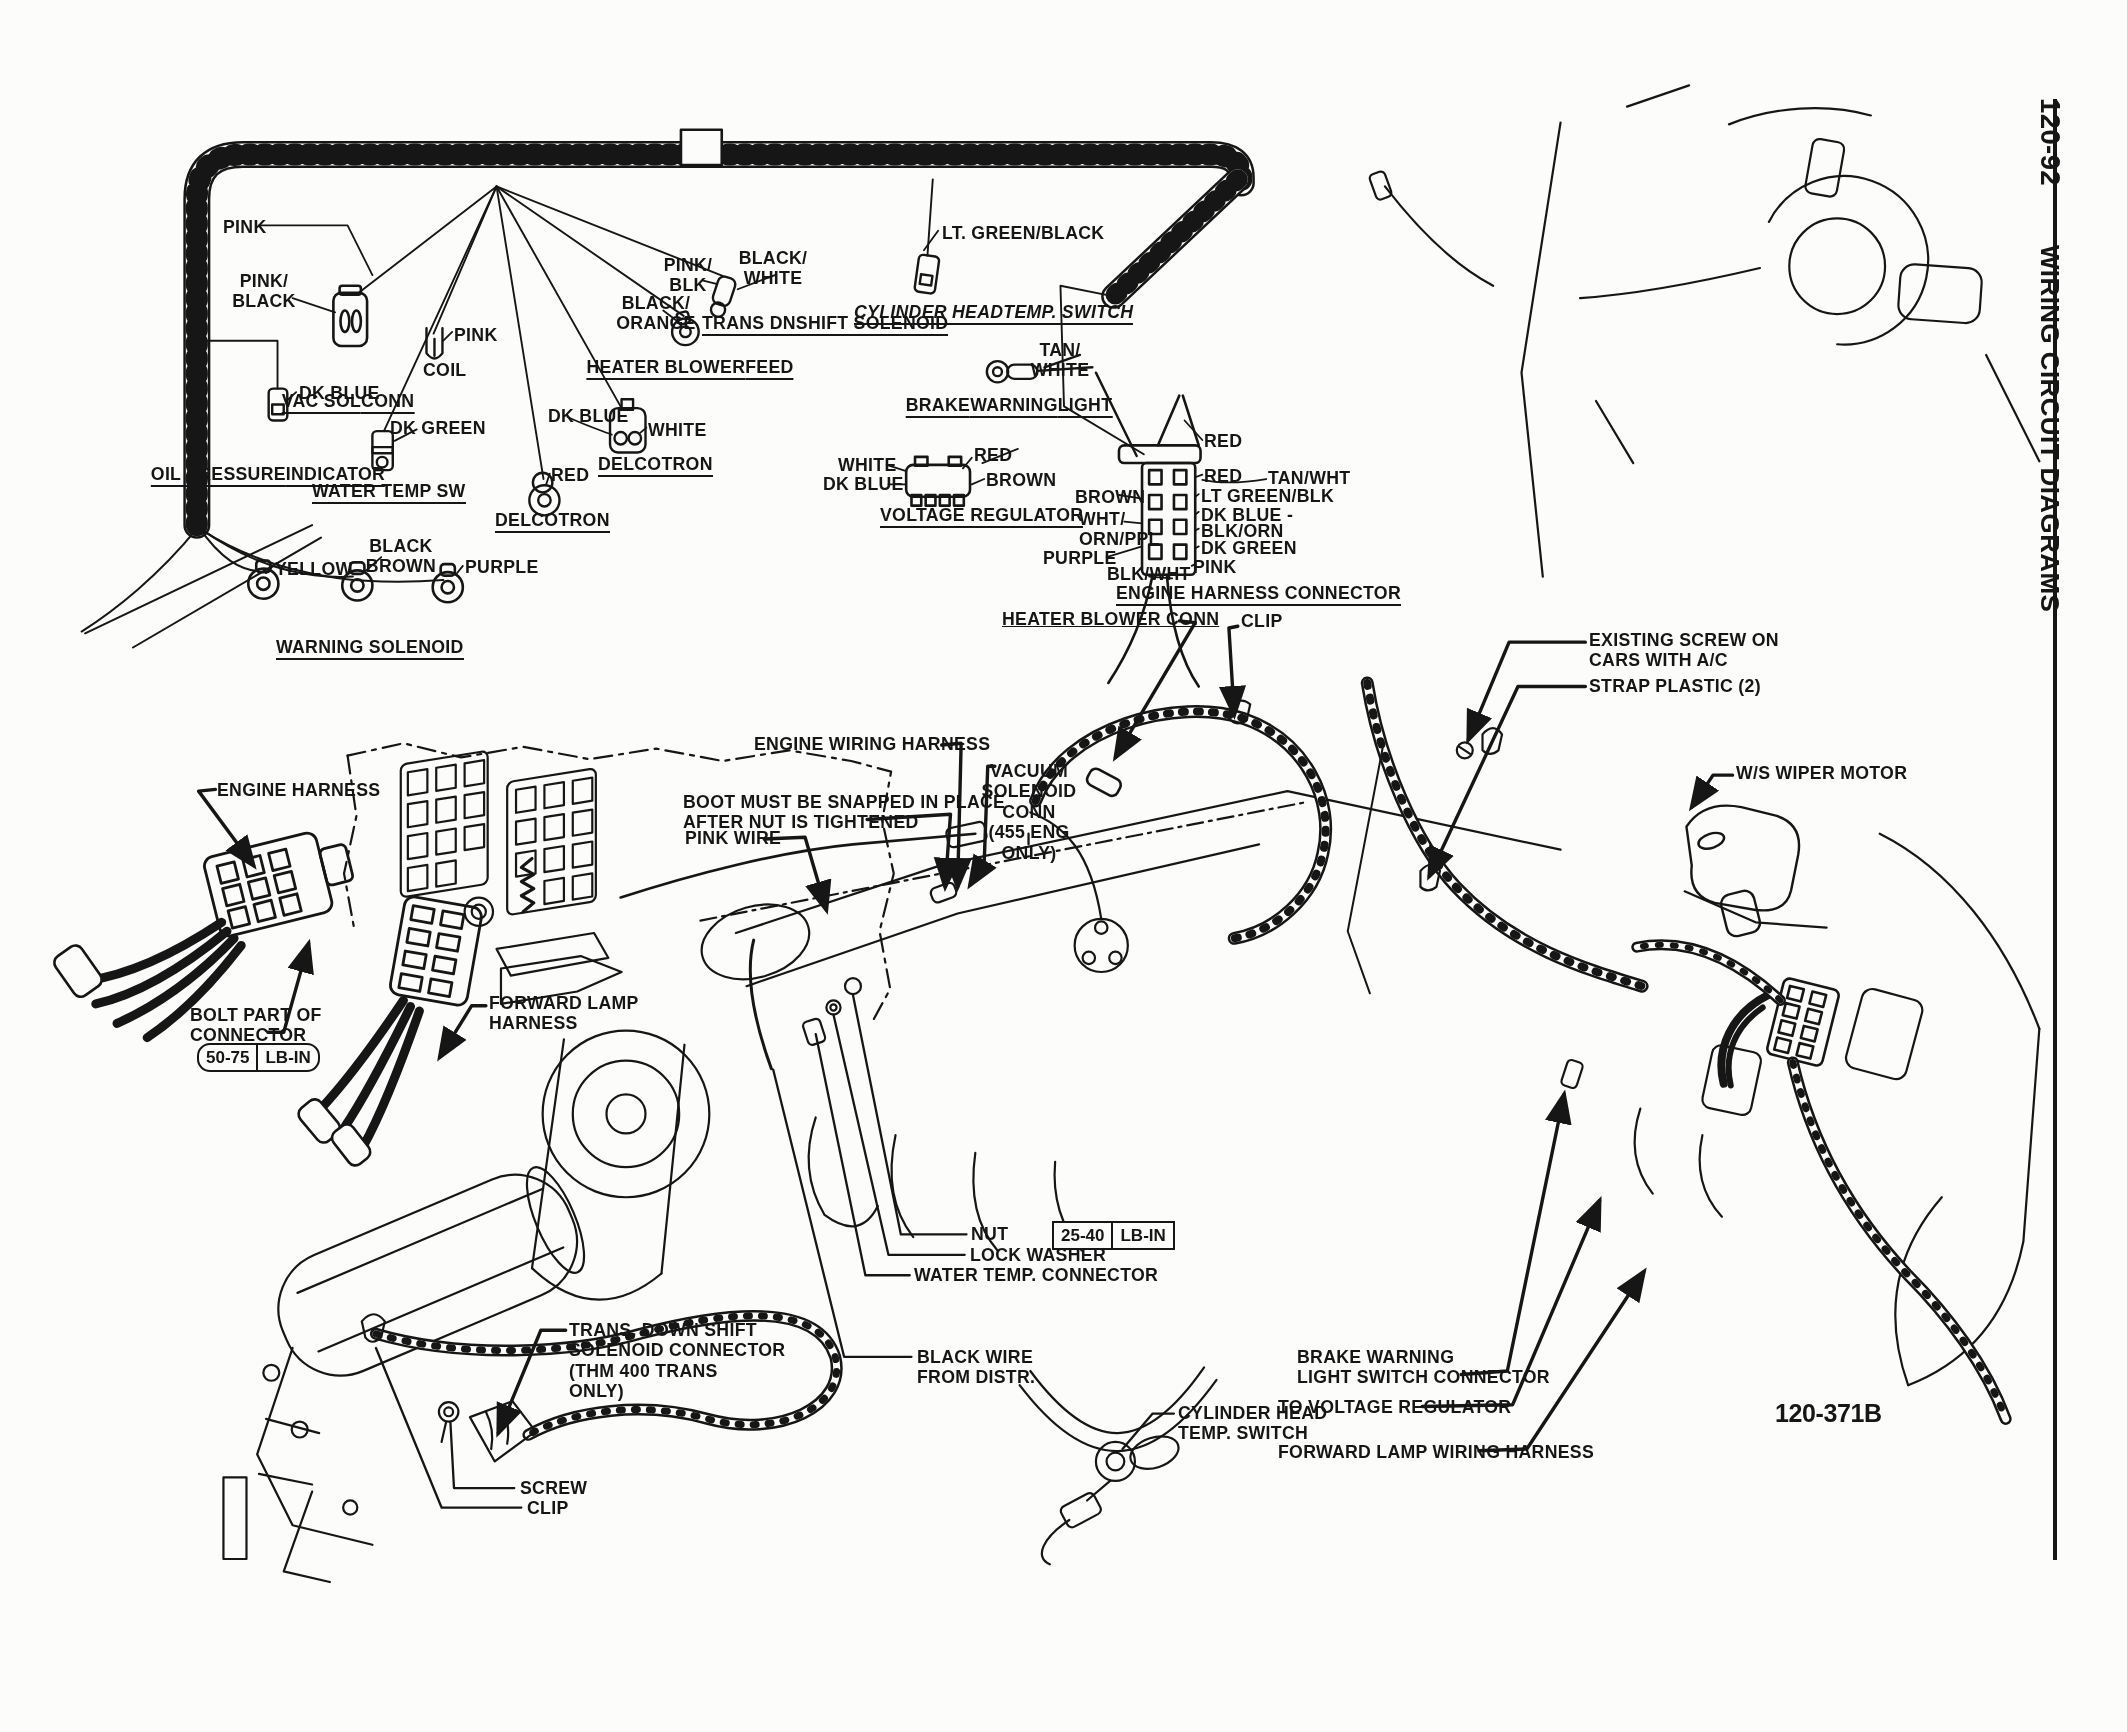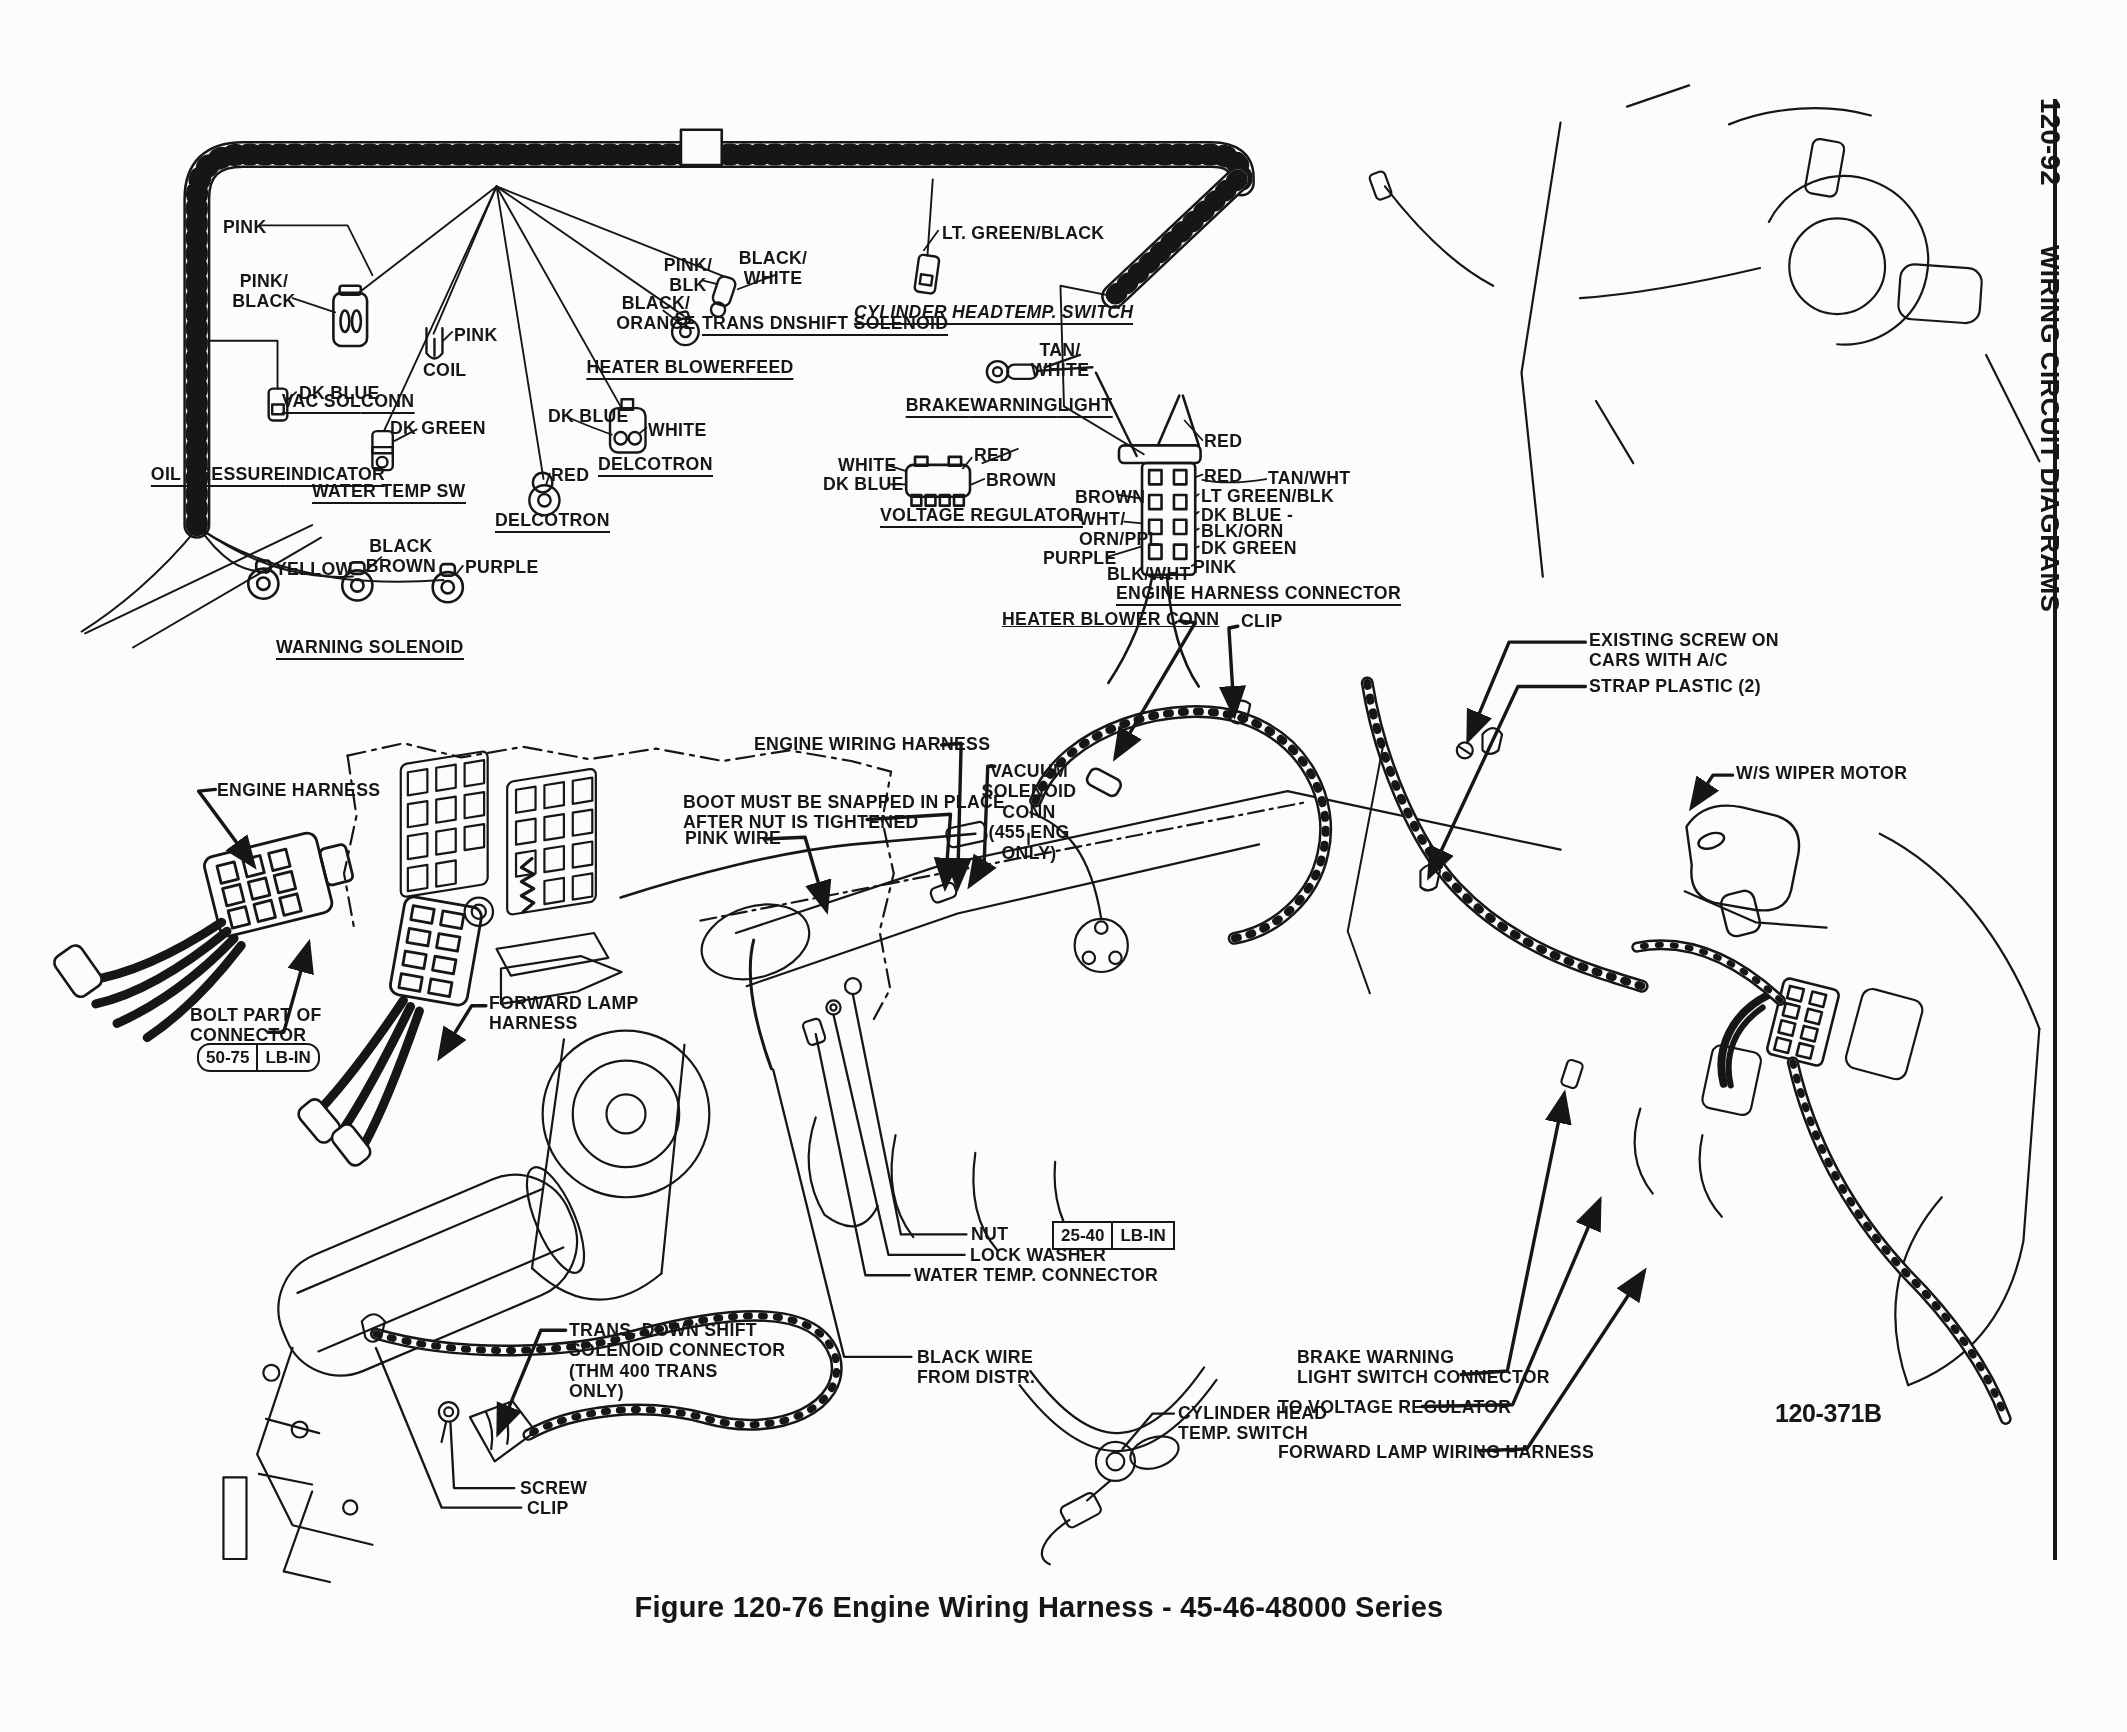--- a/index.html
+++ b/index.html
@@ -657,16 +657,15 @@
         <span>LB-IN</span>
       </div>
     </div>
 
   <div class="vrule"></div>
   <div class="vhead">
     <span class="pg">120-92</span>
     <span class="sec">WIRING CIRCUIT DIAGRAMS</span>
   </div>
   <div class="figid">120-371B</div>
-  <div class="caption">Figure 120-76  Engine Wiring Harness - 45-46-48000 Series</div>
 
 </div>
 
 
 </body></html>

